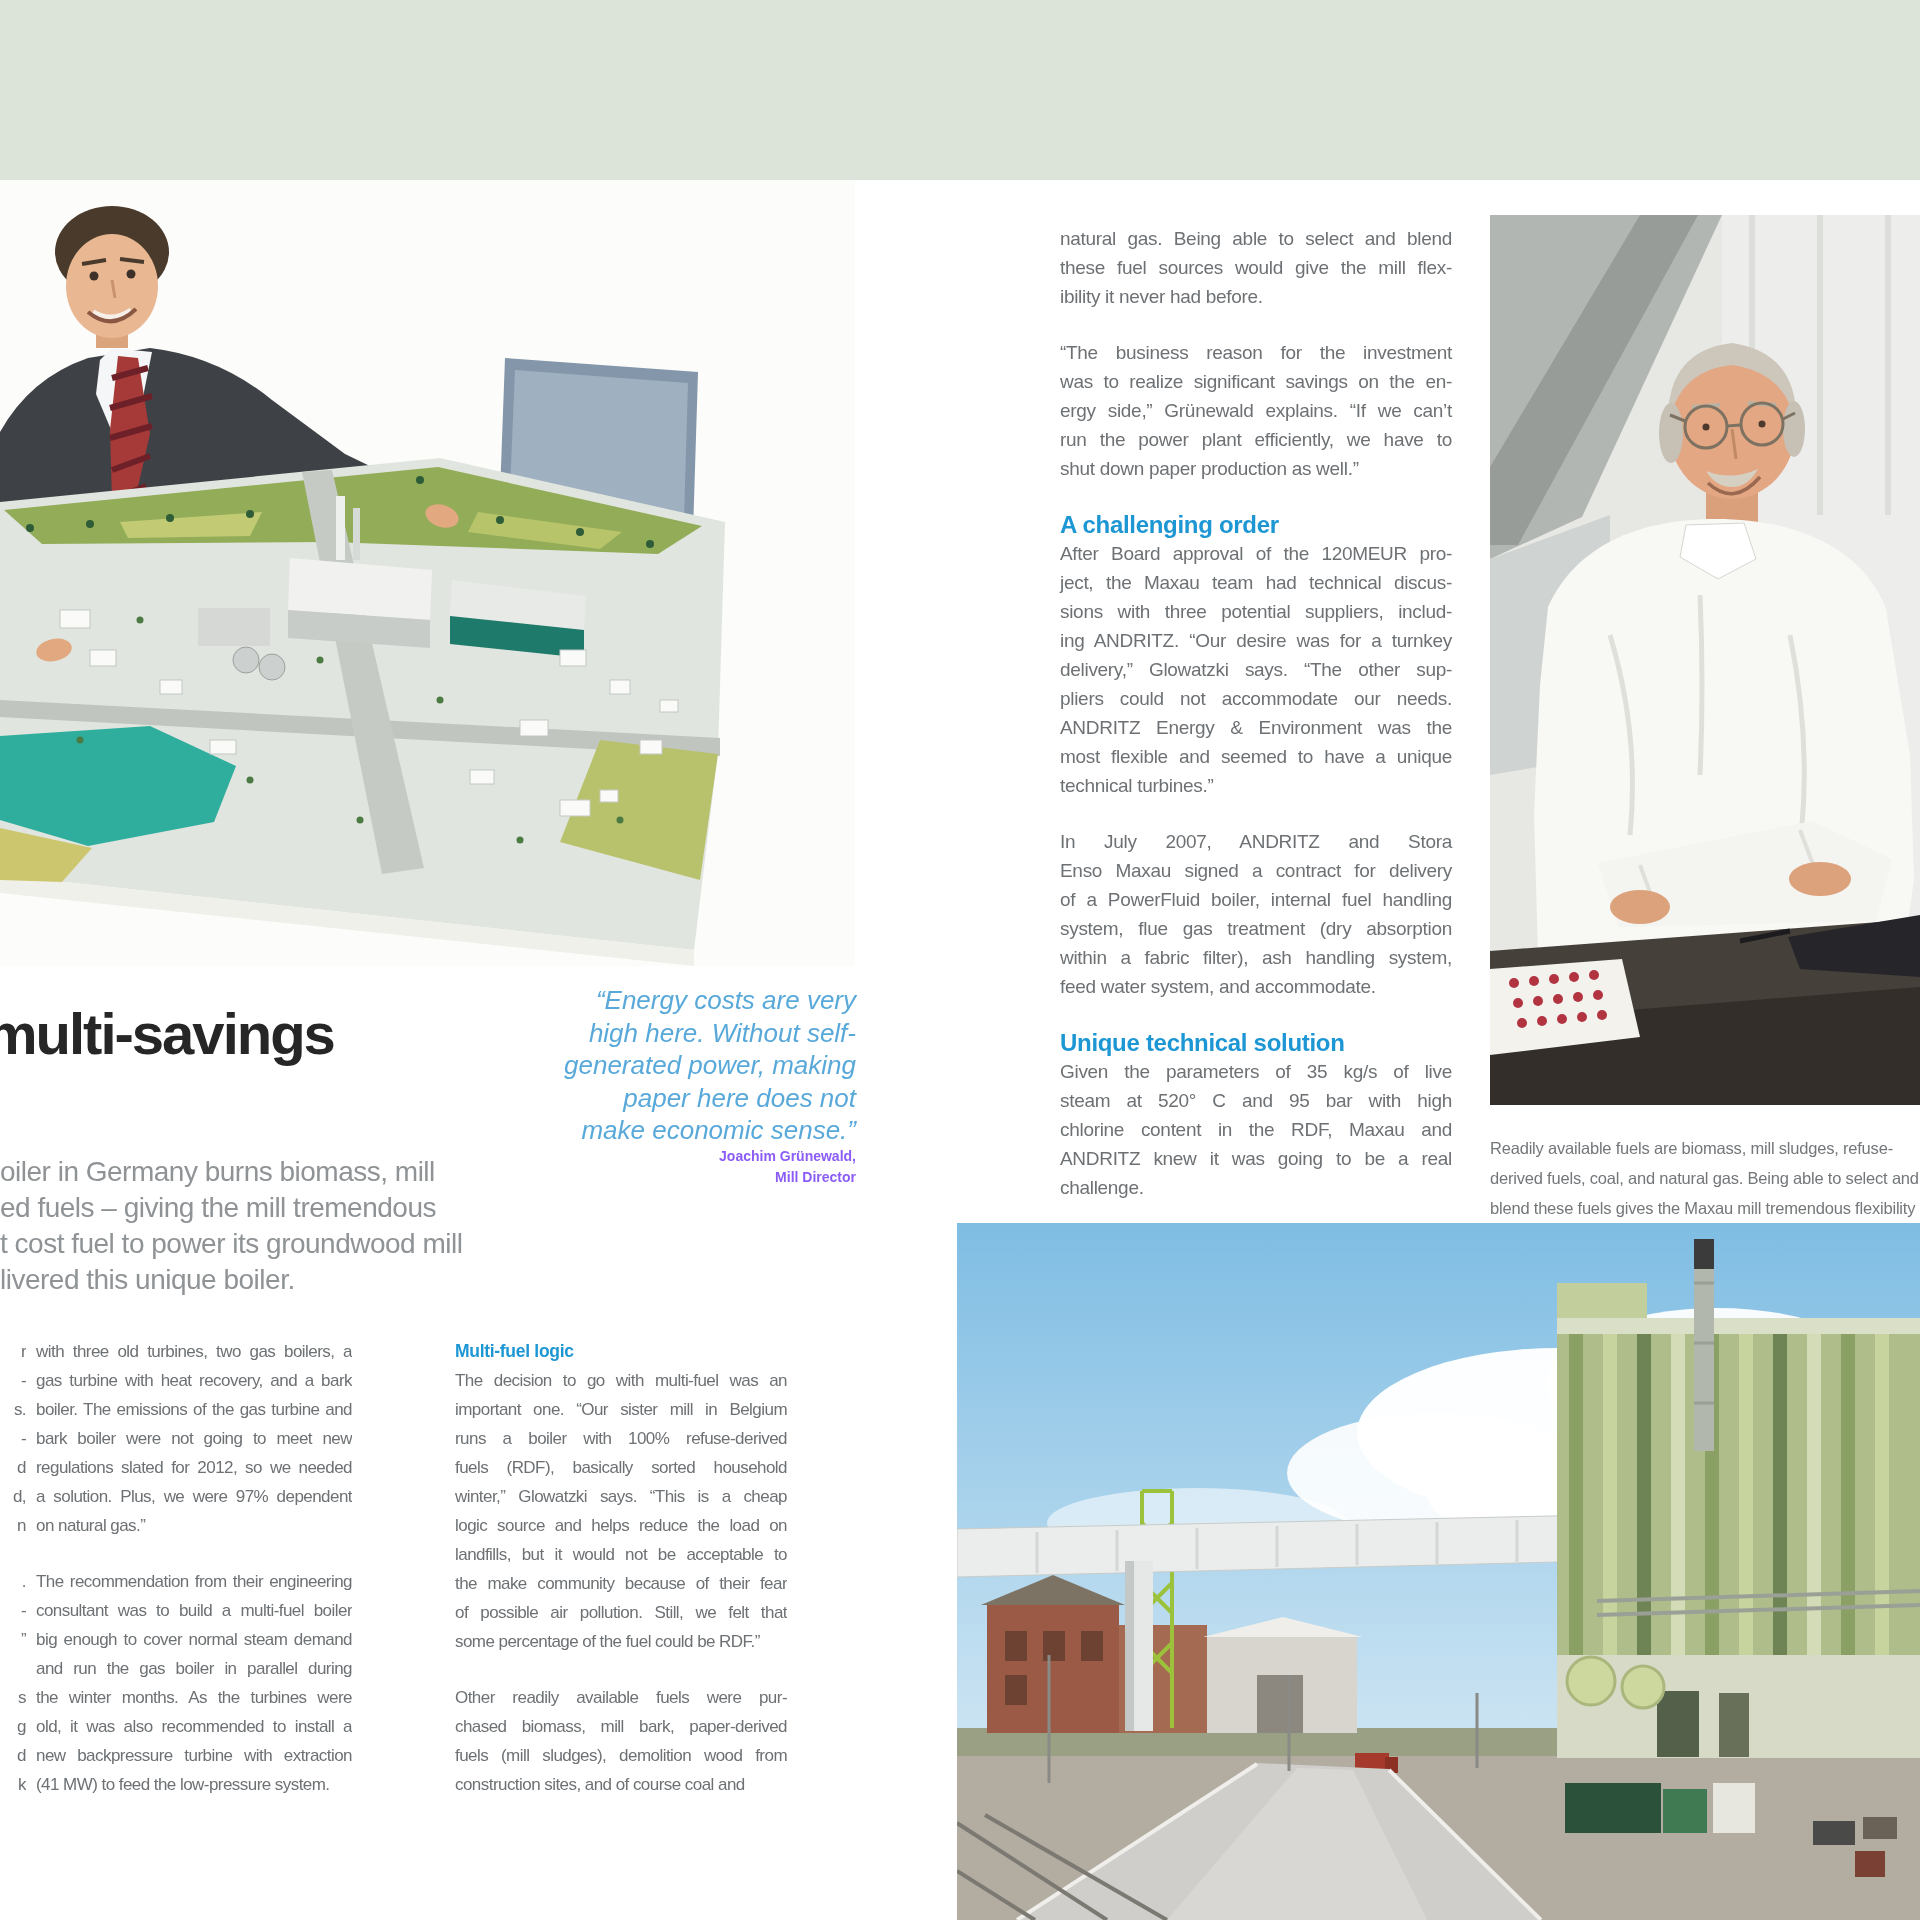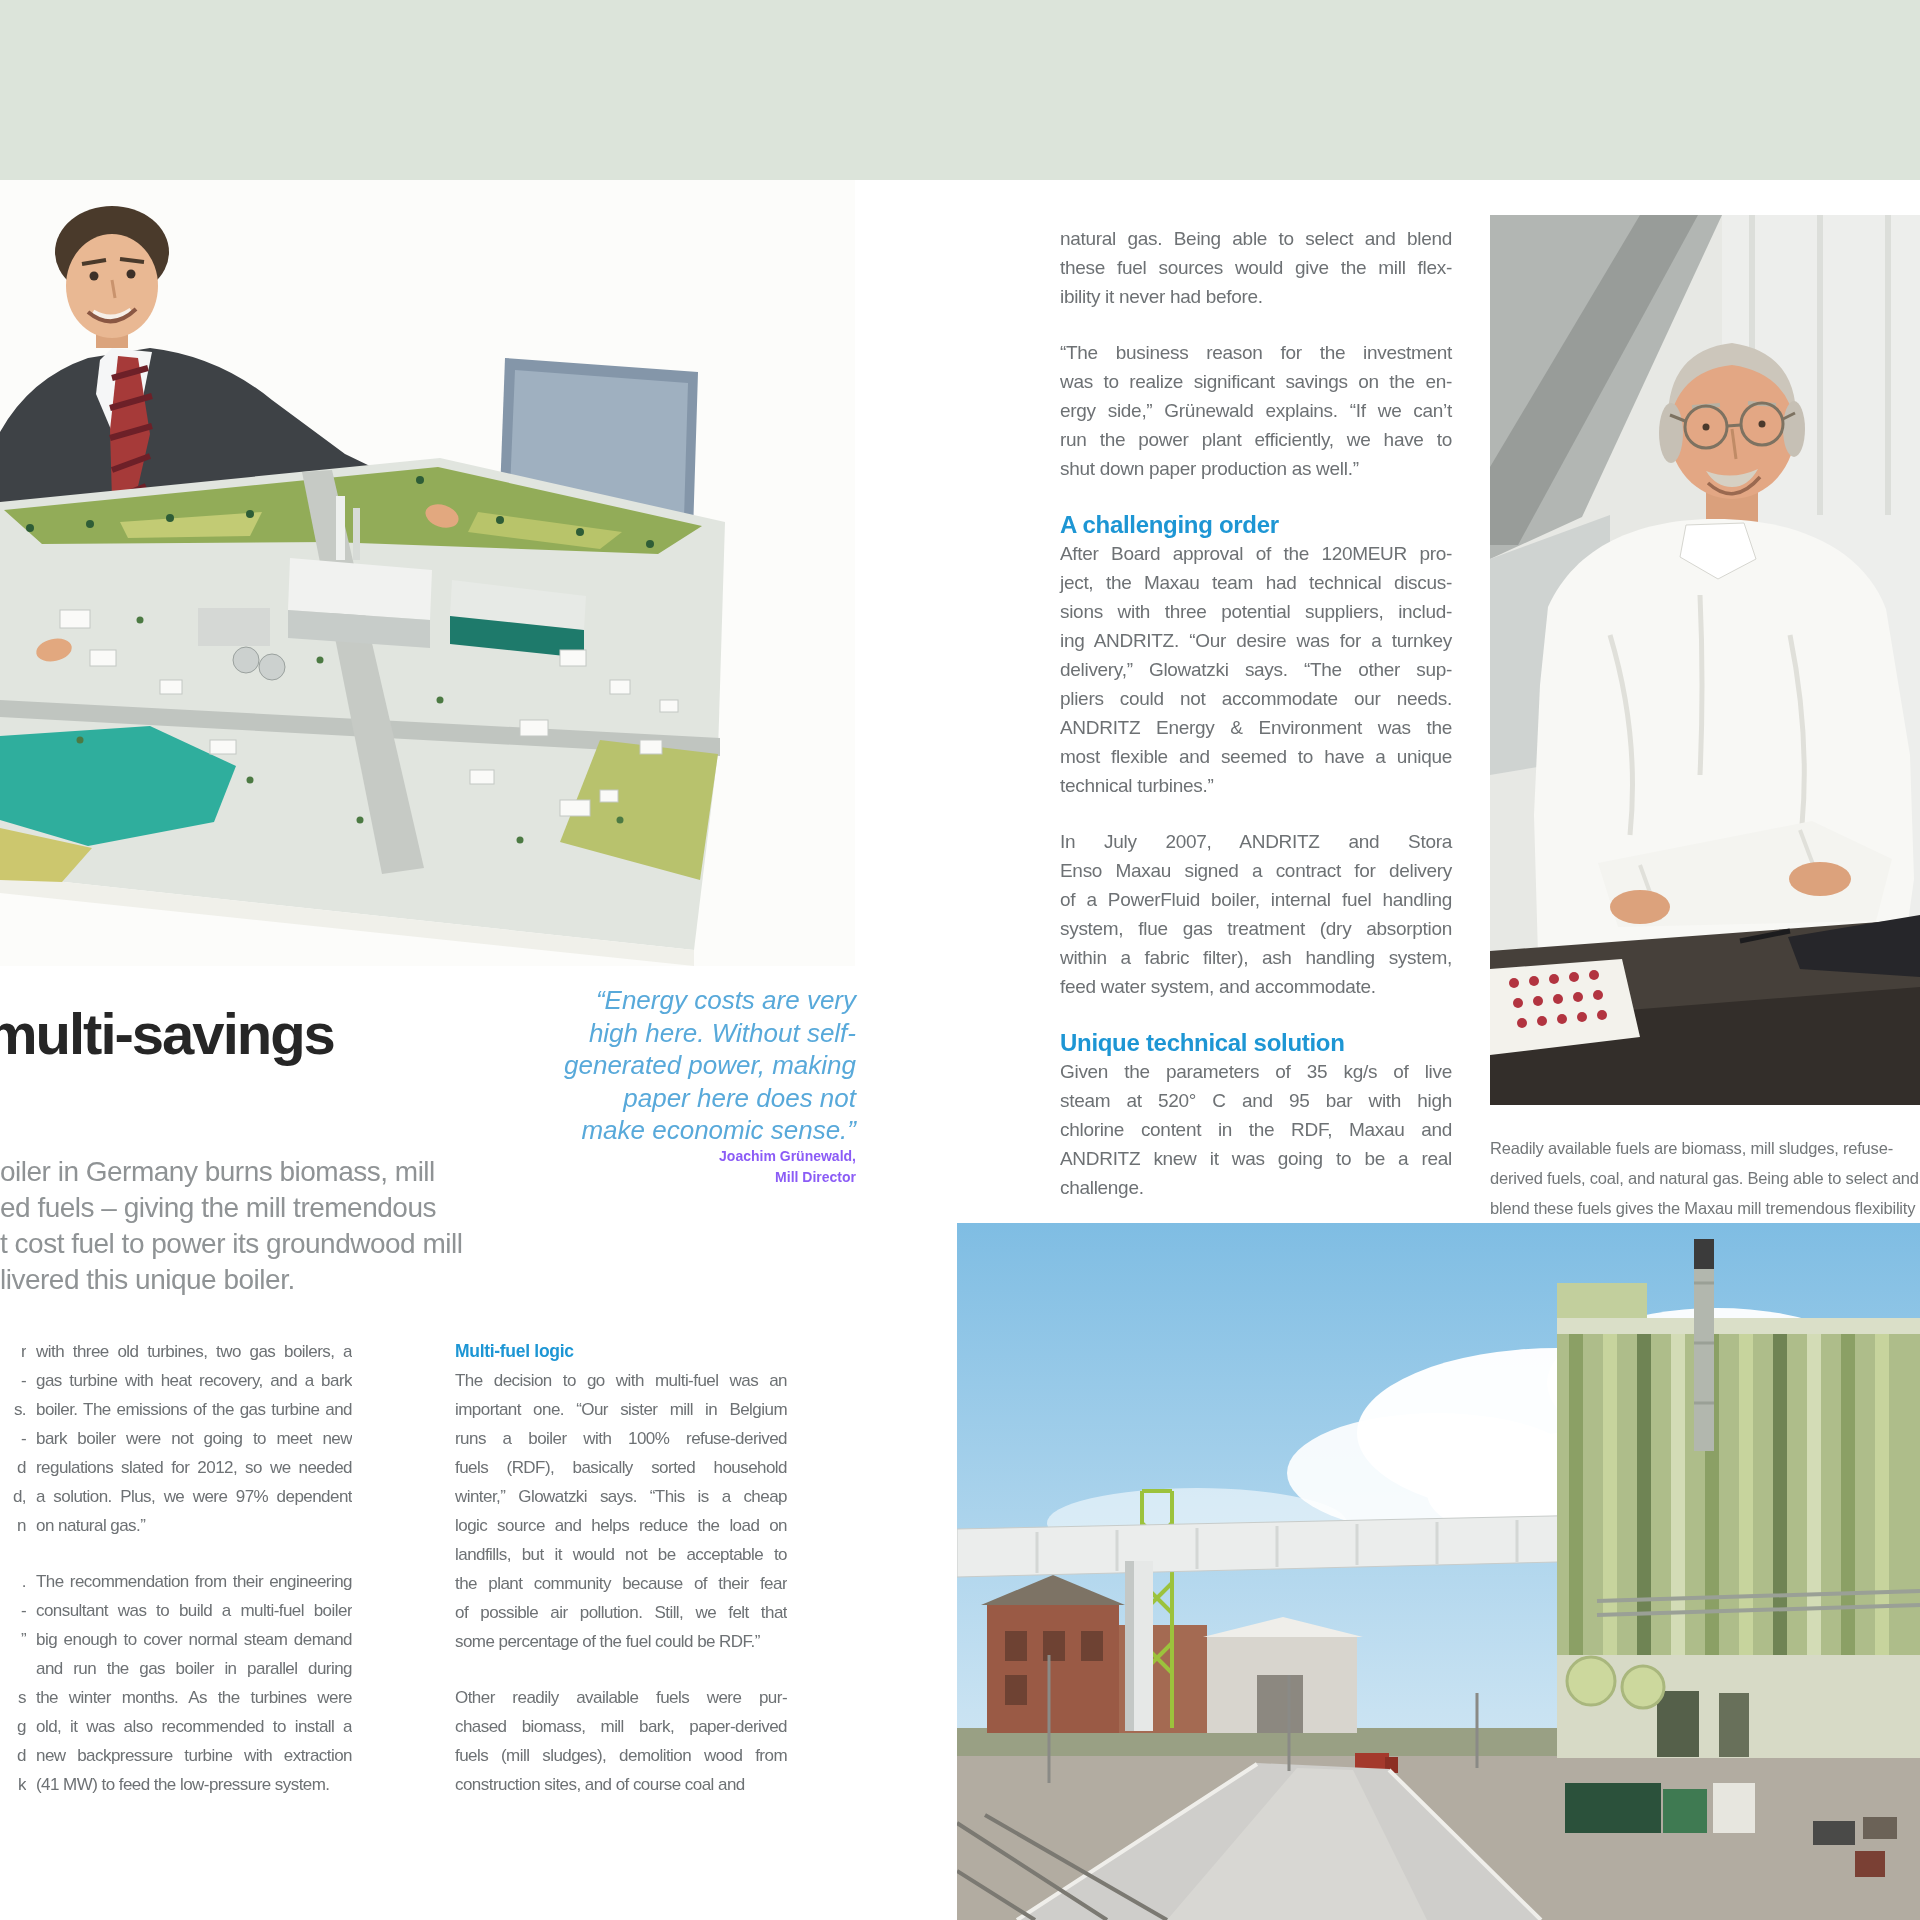--- a/index.html
+++ b/index.html
@@ -206,21 +206,21 @@
   <div class="col colB">
     <div class="bluehead">Multi-fuel logic</div>
     <div class="para j">
         <div class="ln">The decision to go with multi-fuel was an</div>
         <div class="ln">important one. “Our sister mill in Belgium</div>
         <div class="ln">runs a boiler with 100% refuse-derived</div>
         <div class="ln">fuels (RDF), basically sorted household</div>
         <div class="ln">winter,” Glowatzki says. “This is a cheap</div>
         <div class="ln">logic source and helps reduce the load on</div>
         <div class="ln">landfills, but it would not be acceptable to</div>
-        <div class="ln">the plant community because of their fear</div>
+        <div class="ln">the make community because of their fear</div>
         <div class="ln">of possible air pollution. Still, we felt that</div>
         <div class="ln last">some percentage of the fuel could be RDF.”</div>
       </div>
     <div class="para j">
         <div class="ln">Other readily available fuels were pur-</div>
         <div class="ln">chased biomass, mill bark, paper-derived</div>
         <div class="ln">fuels (mill sludges), demolition wood from</div>
         <div class="ln last">construction sites, and of course coal and</div>
       </div>
   </div>

